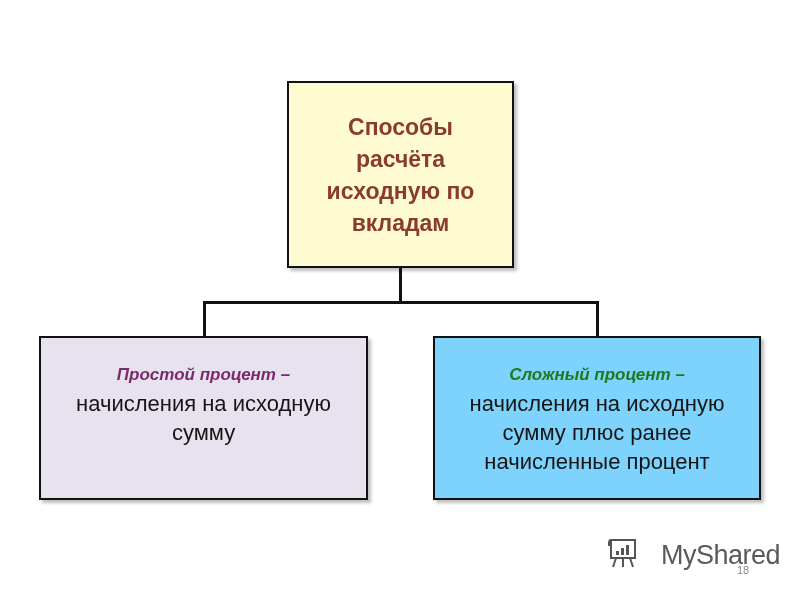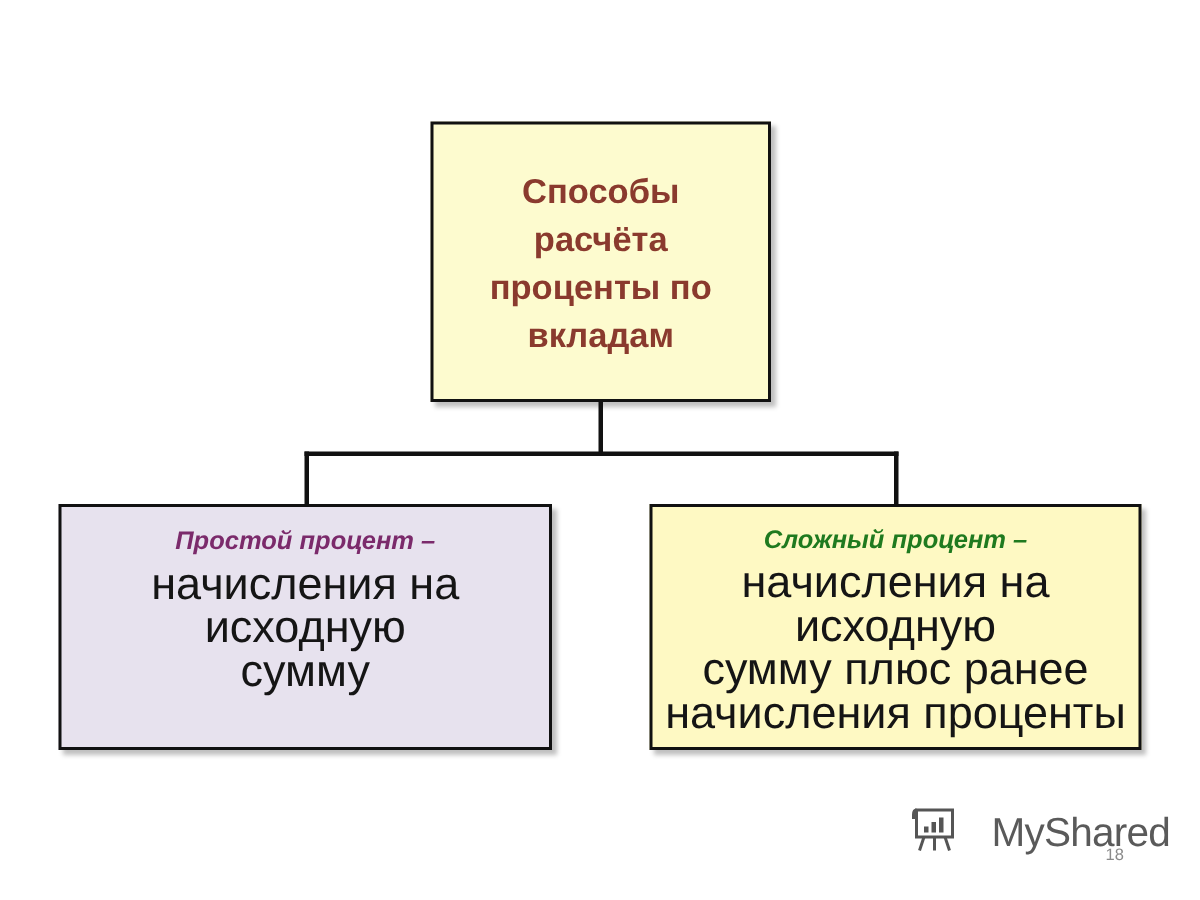--- a/index.html
+++ b/index.html
@@ -4,56 +4,56 @@
 <style>
   html, body { margin:0; padding:0; }
   body { width:800px; height:600px; background:#ffffff; position:relative; overflow:hidden;
          font-family:"Liberation Sans", "DejaVu Sans", sans-serif; }
   .box { position:absolute; box-sizing:border-box; border:2px solid #111; display:flex;
          flex-direction:column; align-items:center; justify-content:center; text-align:center;
          box-shadow: 3px 3px 3px rgba(0,0,0,0.25); }
   .top { left:287px; top:81px; width:227px; height:187px; background:#fdfbcf; }
   .top .t { color:#8a3a2e; font-weight:bold; font-size:23px; line-height:32px; }
   .left { left:39px; top:336px; width:329px; height:164px; background:#e7e2ee; padding-bottom:28px; }
-  .right { left:433px; top:336px; width:328px; height:164px; background:#fef9c3; }
+  .right { left:433px; top:336px; width:328px; height:164px; background:#7dd3fc; }
   .head { font-weight:bold; font-style:italic; font-size:17px; line-height:28px; }
   .left .head { color:#7b2a6b; }
   .right .head { color:#1f7a1f; }
-  .body { color:#151515; font-size:30px; line-height:29px; }
+  .body { color:#151515; font-size:22px; line-height:29px; }
   .line { position:absolute; background:#111; }
   .wm { position:absolute; left:606px; top:536px; display:flex; align-items:center; gap:23px; }
   .wm-text { color:#5a5a5a; font-size:27px; letter-spacing:-0.5px; }
   .pg { position:absolute; left:737px; top:564px; color:#8a8a8a; font-size:11px; }
 </style>
 </head>
 <body>
 
 <div class="box top">
   <div class="t">Способы</div>
   <div class="t">расчёта</div>
-  <div class="t">проценты по</div>
+  <div class="t">исходную по</div>
   <div class="t">вкладам</div>
 </div>
 
 <div class="line" style="left:399px; top:268px; width:3px; height:35px;"></div>
 <div class="line" style="left:203px; top:301px; width:396px; height:3px;"></div>
 <div class="line" style="left:203px; top:301px; width:3px; height:35px;"></div>
 <div class="line" style="left:596px; top:301px; width:3px; height:35px;"></div>
 
 <div class="box left">
   <div class="head">Простой процент –</div>
   <div class="body">начисления на исходную</div>
   <div class="body">сумму</div>
 </div>
 
 <div class="box right">
   <div class="head">Сложный процент –</div>
   <div class="body">начисления на исходную</div>
   <div class="body">сумму плюс ранее</div>
-  <div class="body">начисления проценты</div>
+  <div class="body">начисленные процент</div>
 </div>
 
 <div class="wm">
   <span>
     <svg width="32" height="34" viewBox="0 0 32 34">
       <path d="M5 4 Q3 4 3 7 L3 10" fill="none" stroke="#555" stroke-width="2"></path>
       <rect x="5" y="4" width="24" height="18" fill="none" stroke="#555" stroke-width="2"></rect>
       <rect x="10" y="15" width="3" height="4" fill="#555"></rect>
       <rect x="15" y="12" width="3" height="7" fill="#555"></rect>
       <rect x="20" y="9" width="3" height="10" fill="#555"></rect>

